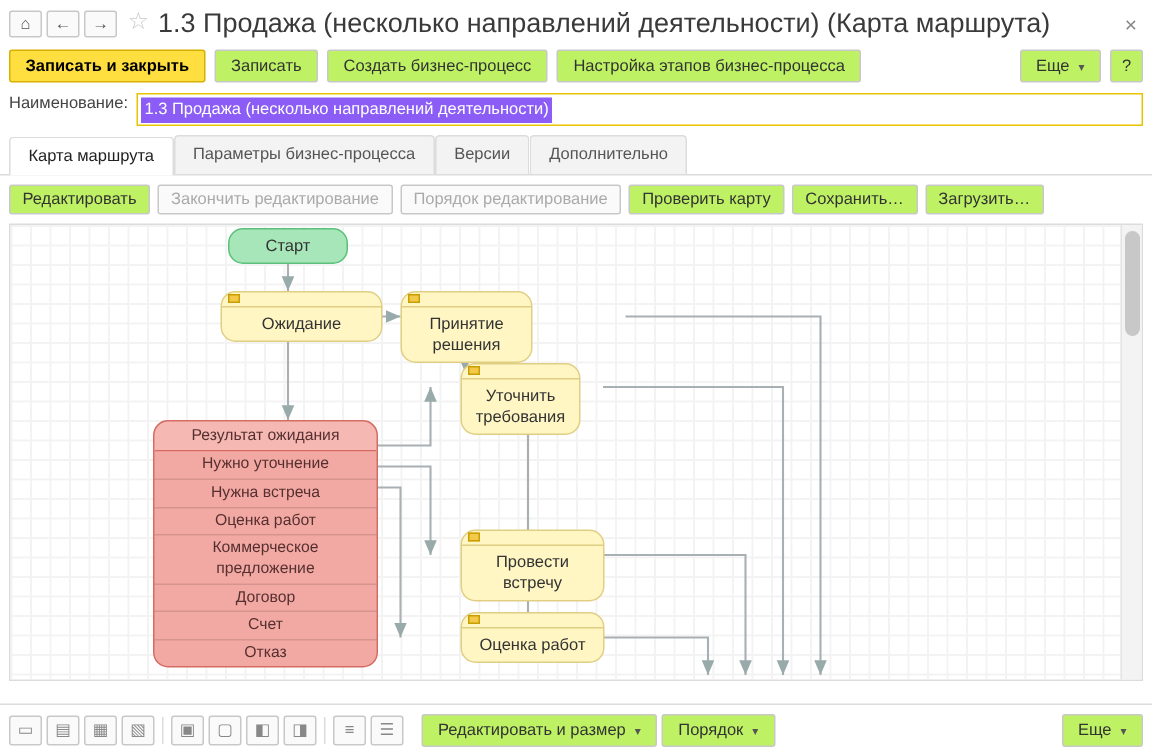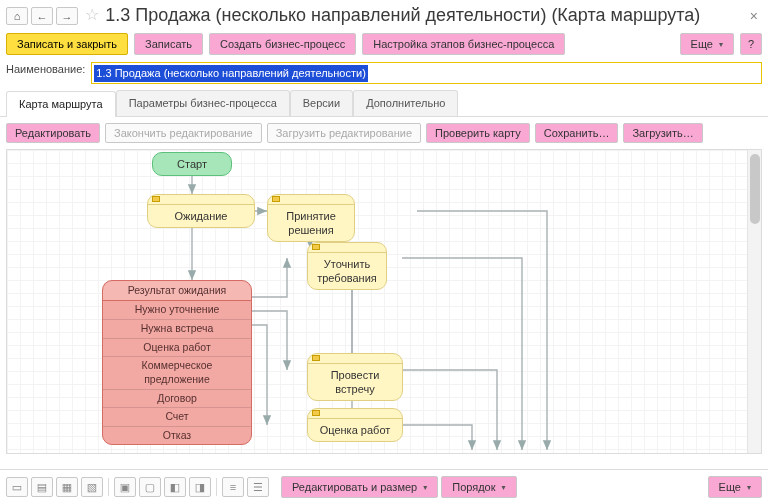--- a/index.html
+++ b/index.html
@@ -24,32 +24,32 @@
 
   
   .titlebar{display:flex;align-items:center;padding:4px 6px 2px 6px}
   .nav-ico{width:22px;height:18px;border:1px solid var(--grey-border);border-radius:2px;background:#fafafa;display:flex;align-items:center;justify-content:center;color:#555;font-size:11px;margin-right:3px;cursor:pointer}
   .star{color:#c8c8c8;font-size:16px;margin:0 6px 0 4px}
   .title{font-size:18px;color:#3a3a3a}
   .close-x{margin-left:auto;color:#888;font-size:14px;padding:0 4px;cursor:pointer}
 
   
   .cmdbar{display:flex;align-items:center;gap:6px;padding:4px 6px}
-  .btn{border:1px solid var(--grey-border);background:#f9a8d4;border-radius:2px;height:22px;padding:0 10px;display:flex;align-items:center;font:11px Arial;color:#333;cursor:pointer}
-  .btn-yellow{background:var(--yellow);border-color:var(--yellow-border);color:#000;font-weight:400}
+  .btn{border:1px solid var(--grey-border);background:#bef264;border-radius:2px;height:22px;padding:0 10px;display:flex;align-items:center;font:11px Arial;color:#333;cursor:pointer}
+  .btn-yellow{background:var(--yellow);border-color:var(--yellow-border);color:#000;font-weight:700}
   .btn-drop{display:flex;align-items:center}
   .btn-drop .caret{margin-left:6px;font-size:8px;color:#555}
   .btn-help{width:22px;justify-content:center}
   .spacer{flex:1}
 
   
   .namerow{display:flex;align-items:flex-start;padding:3px 6px 6px 6px;gap:6px}
   .namerow label{color:#444}
   .name-input{flex:1;height:22px;border:1px solid #e8c300;background:#fff;padding:1px 2px;display:flex;align-items:center}
-  .name-selected{background:#1d4ed8;color:#fff;padding:1px 2px}
+  .name-selected{background:#8b5cf6;color:#fff;padding:1px 2px}
 
   
   .tabs{display:flex;border-bottom:1px solid var(--light-border);padding:0 6px}
   .tab{padding:5px 12px;border:1px solid var(--light-border);border-bottom:none;margin-right:0;border-radius:3px 3px 0 0;background:var(--tab-inactive-bg);color:#555;cursor:pointer}
   .tab.active{background:var(--tab-active-bg);color:#222;position:relative;top:1px}
 
   
   .toolbar2{display:flex;align-items:center;gap:5px;padding:6px}
   .toolbar2 .btn{height:20px;padding:0 8px}
   .toolbar2 .btn.disabled{color:#aaa;cursor:default;background:#fafafa}
@@ -119,21 +119,21 @@
   <div class="tabs">
     <div class="tab active">Карта маршрута</div>
     <div class="tab">Параметры бизнес-процесса</div>
     <div class="tab">Версии</div>
     <div class="tab">Дополнительно</div>
   </div>
 
   <div class="toolbar2">
     <button class="btn">Редактировать</button>
     <button class="btn disabled">Закончить редактирование</button>
-    <button class="btn disabled">Загрузить редактирование</button>
+    <button class="btn disabled">Порядок редактирование</button>
     <button class="btn">Проверить карту</button>
     <button class="btn">Сохранить…</button>
     <button class="btn">Загрузить…</button>
   </div>
 
   <div class="canvas-wrap">
     <div class="canvas">
       <svg class="flows" width="760" height="305">
         <defs>
           <marker id="ah" markerWidth="8" markerHeight="8" refX="7" refY="3" orient="auto">

